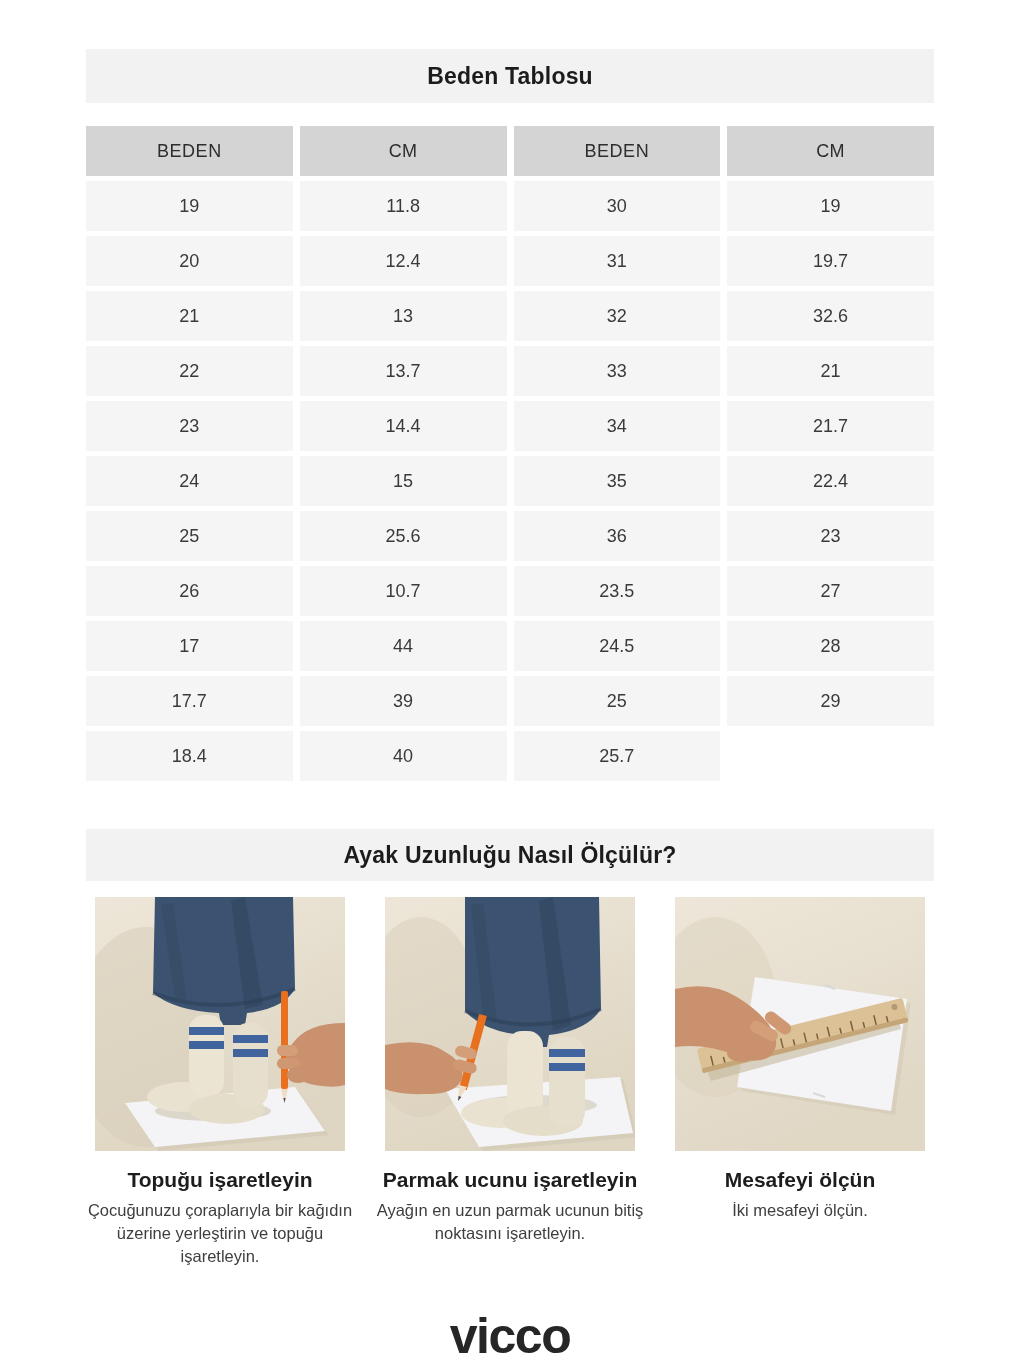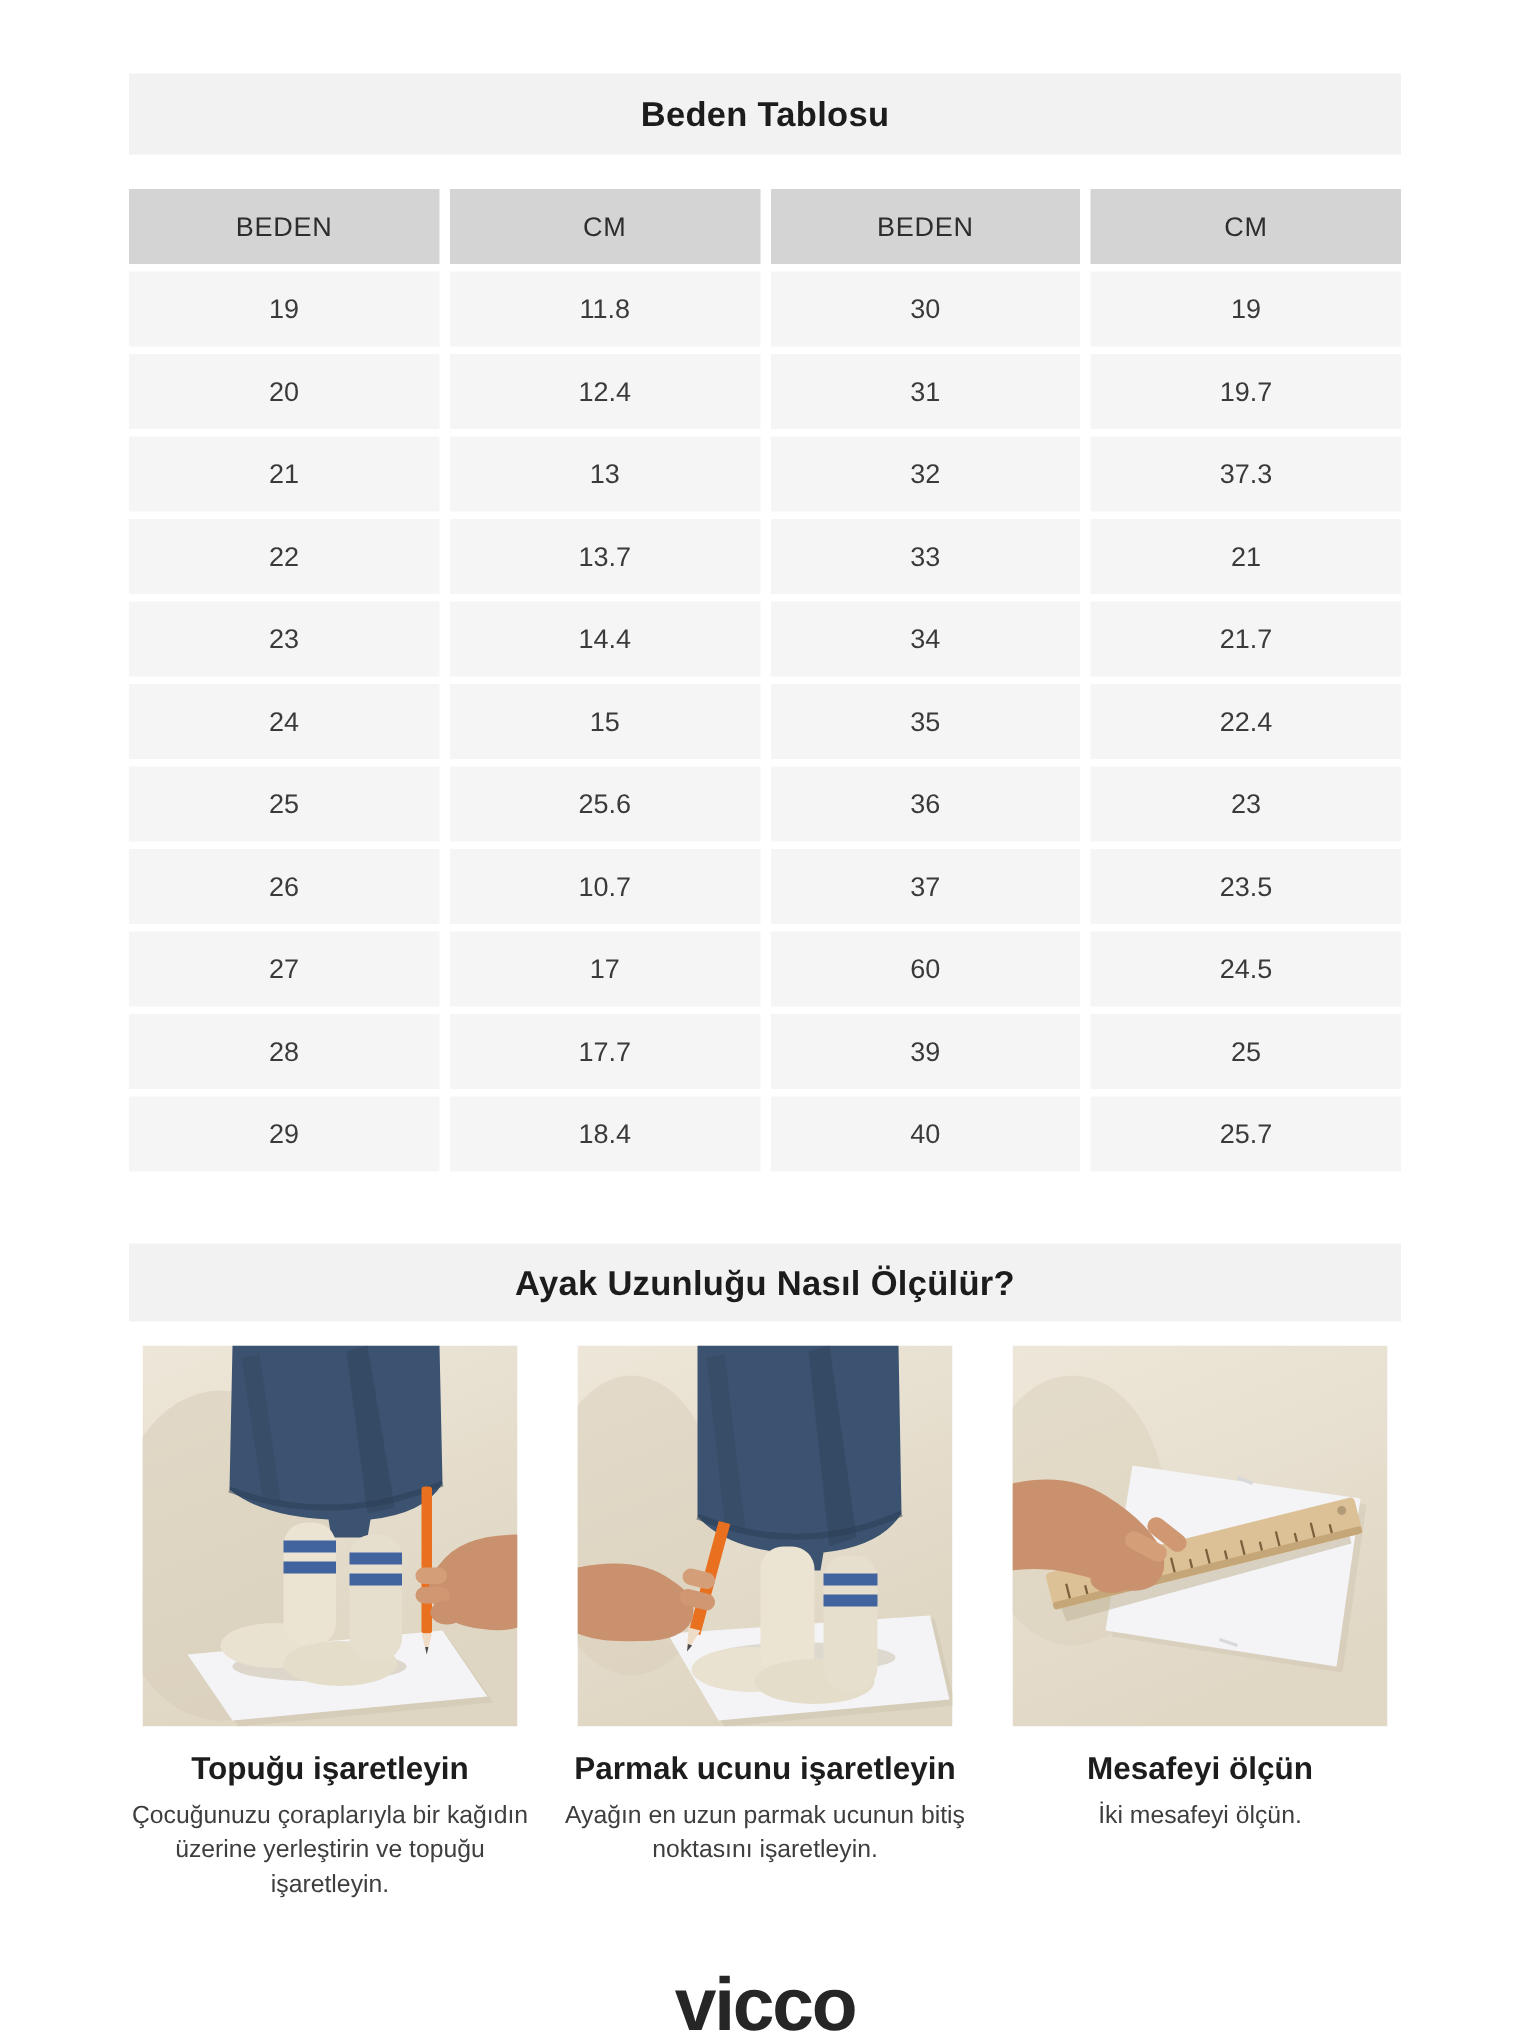--- a/index.html
+++ b/index.html
@@ -92,21 +92,21 @@
       <div class="cell">19</div>
 
       <div class="cell">20</div>
       <div class="cell">12.4</div>
       <div class="cell">31</div>
       <div class="cell">19.7</div>
 
       <div class="cell">21</div>
       <div class="cell">13</div>
       <div class="cell">32</div>
-      <div class="cell">37.3</div>
+      <div class="cell">32.6</div>
 
       <div class="cell">22</div>
       <div class="cell">13.7</div>
       <div class="cell">33</div>
       <div class="cell">21</div>
 
       <div class="cell">23</div>
       <div class="cell">14.4</div>
       <div class="cell">34</div>
       <div class="cell">21.7</div>
@@ -116,26 +116,25 @@
       <div class="cell">35</div>
       <div class="cell">22.4</div>
 
       <div class="cell">25</div>
       <div class="cell">25.6</div>
       <div class="cell">36</div>
       <div class="cell">23</div>
 
       <div class="cell">26</div>
       <div class="cell">10.7</div>
-      <div class="cell">37</div>
       <div class="cell">23.5</div>
 
       <div class="cell">27</div>
       <div class="cell">17</div>
-      <div class="cell">60</div>
+      <div class="cell">44</div>
       <div class="cell">24.5</div>
 
       <div class="cell">28</div>
       <div class="cell">17.7</div>
       <div class="cell">39</div>
       <div class="cell">25</div>
 
       <div class="cell">29</div>
       <div class="cell">18.4</div>
       <div class="cell">40</div>

